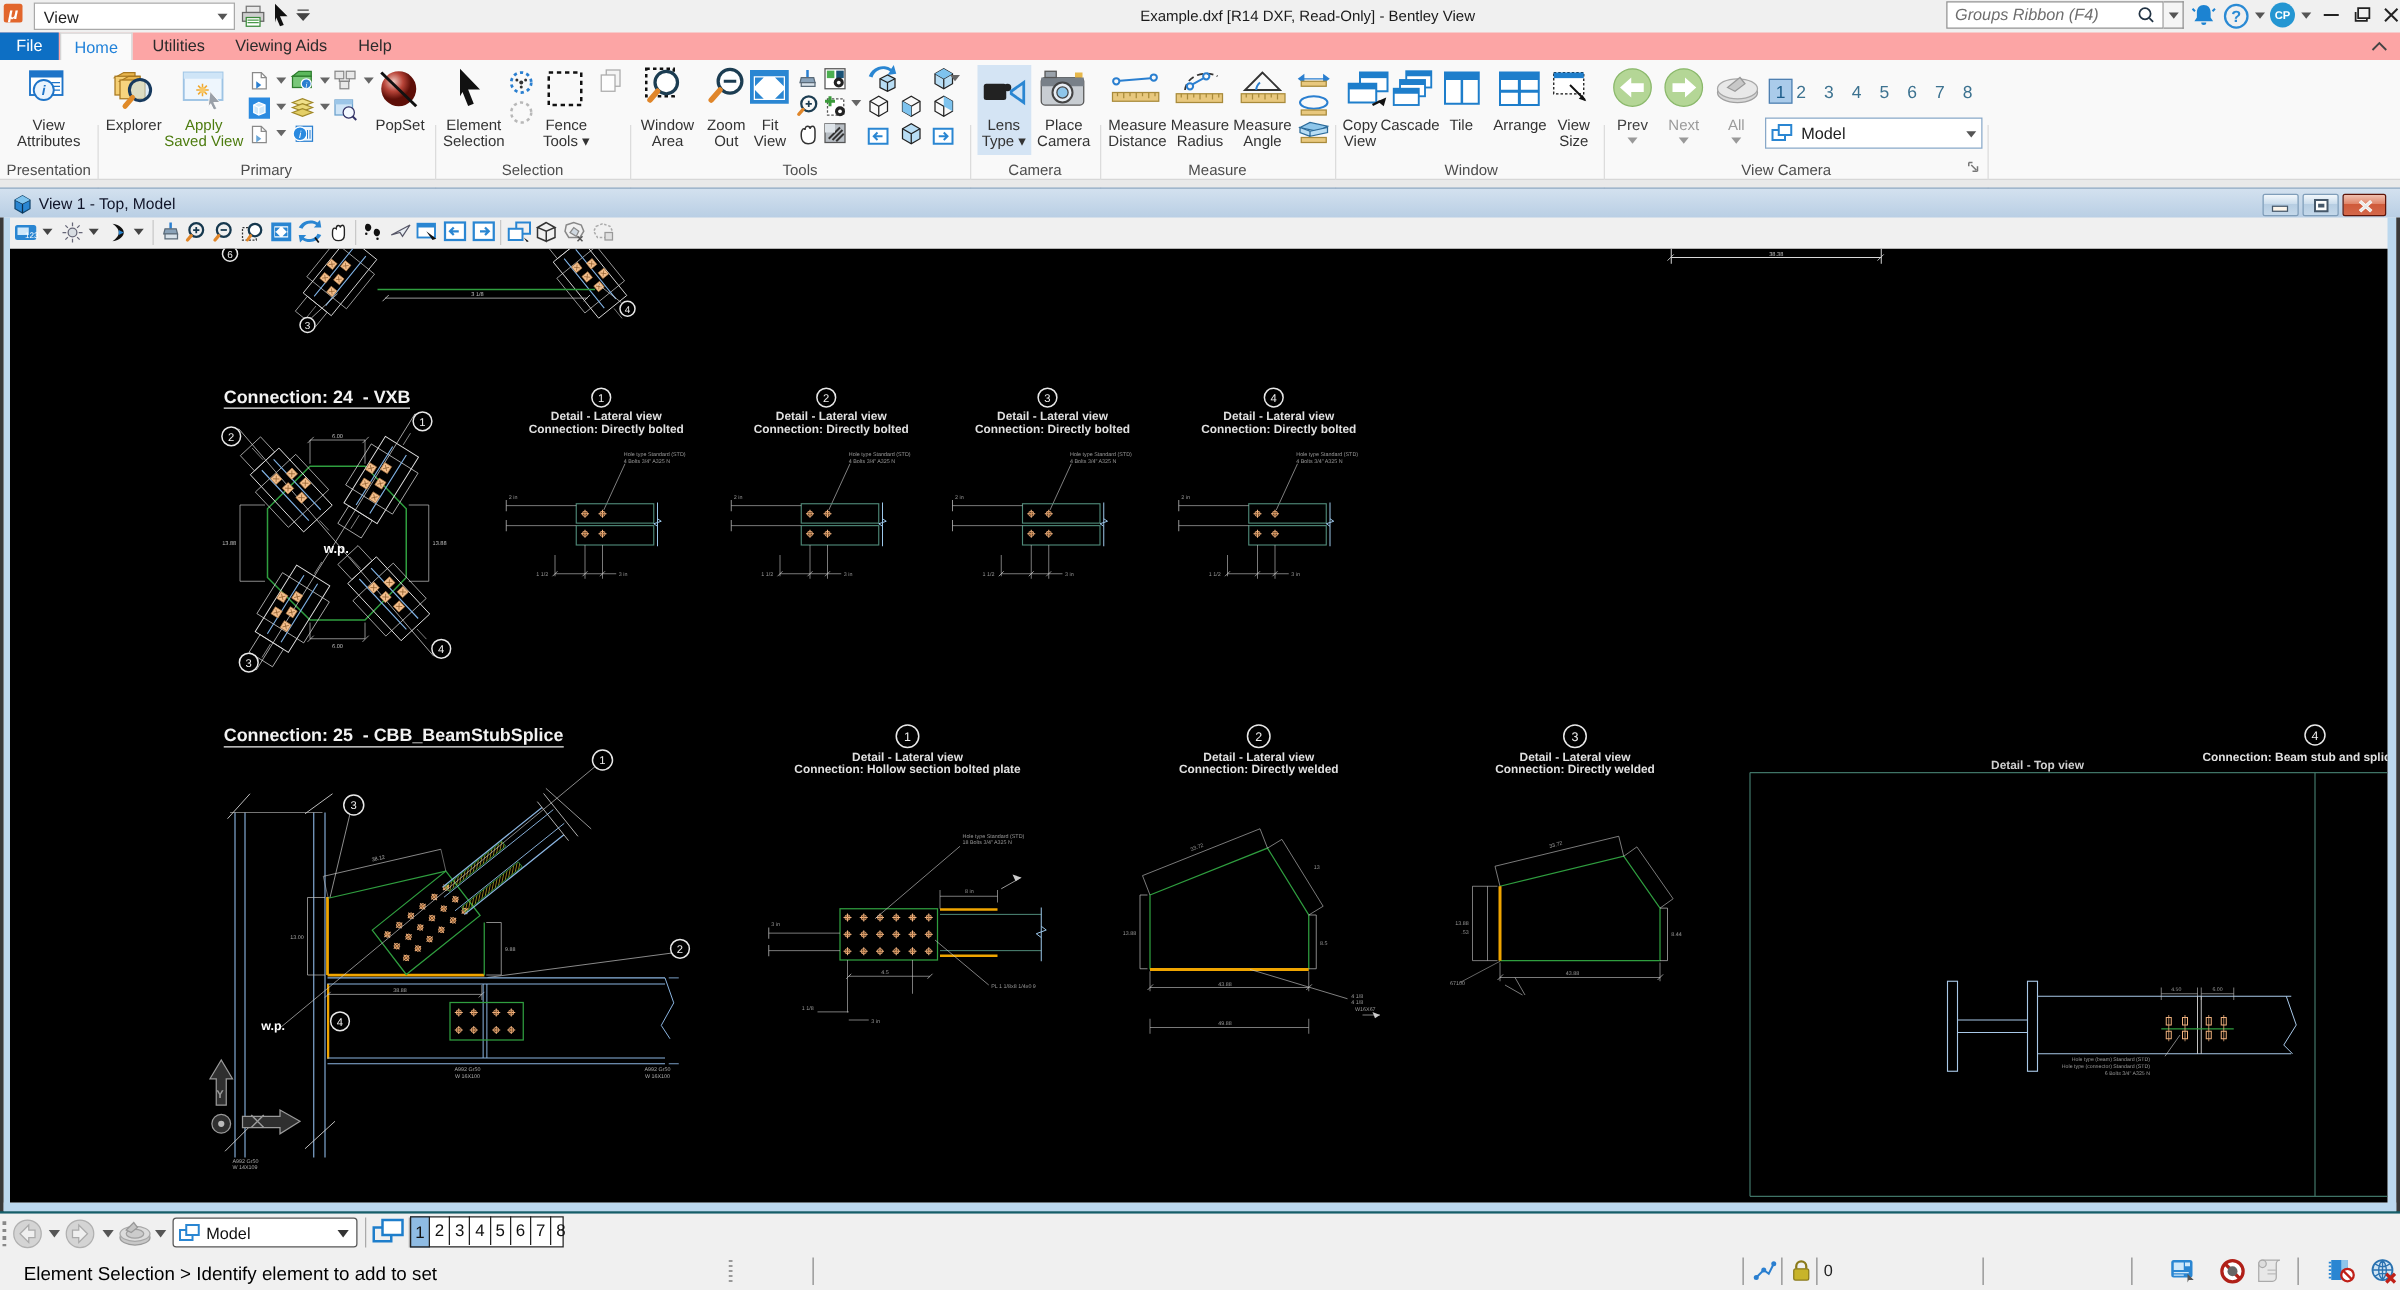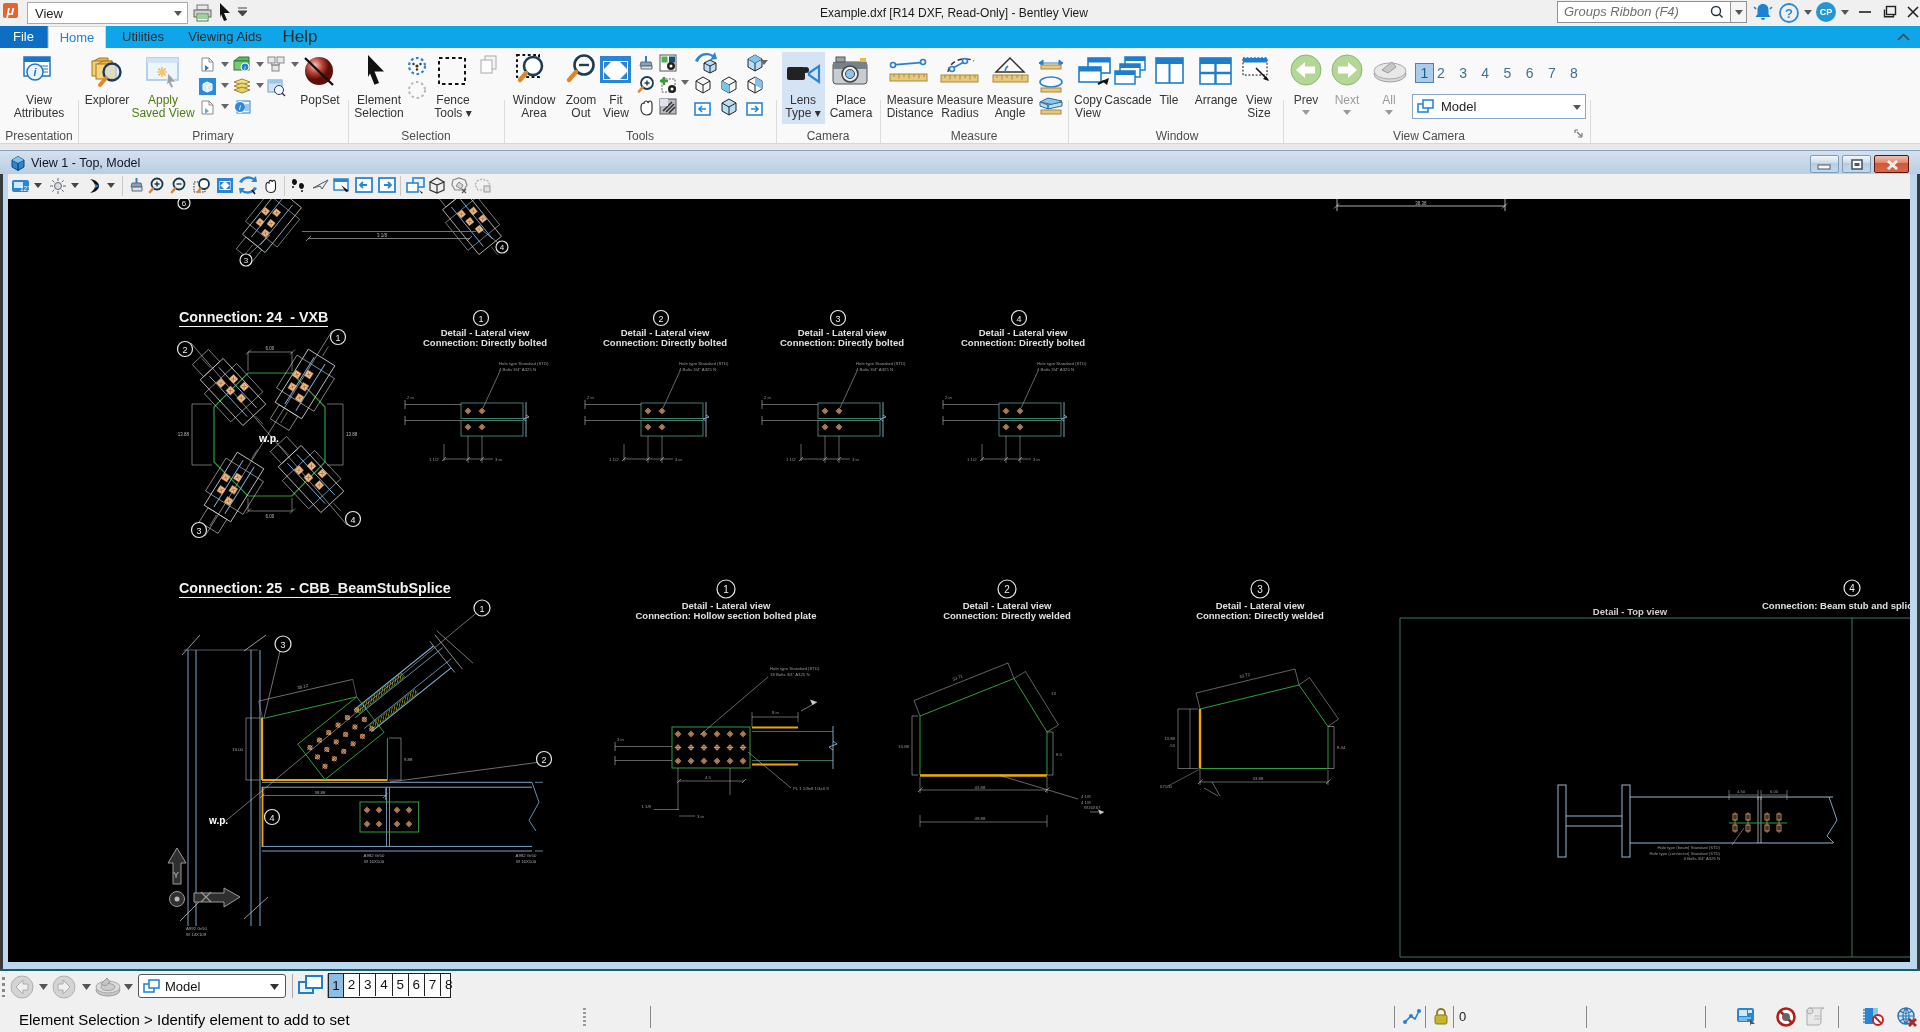--- a/index.html
+++ b/index.html
@@ -22,21 +22,21 @@
   <rect x="1" y="6" width="17" height="7" fill="#cfcfcf" stroke="#666"></rect>
   <rect x="4" y="10" width="11" height="7" fill="#fff" stroke="#3a8a3a"></rect>
   <path d="M5 12h9M5 14h9" stroke="#4a9a4a" stroke-width="1"></path>
  </svg>
  <svg class="ab" style="left:218px;top:3px" width="14" height="19">
       <path d="M2 0l10 10h-6l3 7-3 1-3-7-1 4z" fill="#111"></path>
     </svg>
  <svg class="ab" style="left:238px;top:8px" width="9" height="9">
       <path d="M0 0h9M0 3h9l-4.5 5z" fill="#444" stroke="#444" stroke-width="1"></path>
     </svg>
- <div class="ab" style="left:820px;top:6px;width:360px;text-align:left;font-size:12px;color:#1a1a1a">Example.dxf [R14 DXF, Read-Only] - Bentley View</div>
+ <div class="ab" style="left:820px;top:6px;width:360px;text-align:right;font-size:12px;color:#1a1a1a">Example.dxf [R14 DXF, Read-Only] - Bentley View</div>
  <div class="ab" style="left:1557px;top:1px;width:172px;height:20px;background:#fff;border:1px solid #909090">
    <div class="ab" style="left:6px;top:2px;font-size:13px;font-style:italic;color:#6e6e6e">Groups Ribbon (F4)</div>
    <svg class="ab" style="left:152px;top:3px" width="14" height="14">
         <circle cx="6" cy="6" r="4.5" fill="none" stroke="#234" stroke-width="1.4"></circle>
         <path d="M9.5 9.5l3 3" stroke="#234" stroke-width="1.4"></path>
       </svg>
  </div>
  <div class="ab" style="left:1731px;top:1px;width:15px;height:20px;background:#f5f5f5;border:1px solid #909090;border-left:none">
   <svg class="ab" style="left:4px;top:8px" width="8" height="5">
         <path d="M0 0h8l-4 5z" fill="#555"></path>
@@ -63,26 +63,26 @@
     </svg>
  <svg class="ab" style="left:1882px;top:4px" width="16" height="16">
       <rect x="4.5" y="2.5" width="9" height="8" fill="none" stroke="#222" stroke-width="1.4"></rect>
       <path d="M2.5 5.5v7.2h9v-2.2" fill="none" stroke="#222" stroke-width="1.4"></path>
     </svg>
  <svg class="ab" style="left:1905px;top:4px" width="16" height="16">
       <path d="M3 3l10 10M13 3L3 13" stroke="#222" stroke-width="1.6"></path>
     </svg>
 </div>
 
-<div class="ab" style="left:0;top:26px;width:1920px;height:22px;background:#0ea5e9">
+<div class="ab" style="left:0;top:26px;width:1920px;height:22px;background:#fca5a5">
  <div class="ab" style="left:0;top:0;width:47px;height:22px;background:#0d6fc4;color:#fff;font-size:13px;line-height:22px;text-align:center">File</div>
  <div class="ab" style="left:48px;top:0;width:58px;height:22px;background:#fafafa;border:1px solid #d5d5d5;border-bottom:none;box-sizing:border-box;color:#2182d9;font-size:13px;line-height:21px;text-align:center">Home</div>
  <div class="ab" style="left:110px;top:0;width:66px;height:22px;color:#2b2b2b;font-size:13px;line-height:22px;text-align:center">Utilities</div>
  <div class="ab" style="left:180px;top:0;width:90px;height:22px;color:#2b2b2b;font-size:13px;line-height:22px;text-align:center">Viewing Aids</div>
- <div class="ab" style="left:276px;top:0;width:48px;height:22px;color:#2b2b2b;font-size:17px;line-height:22px;text-align:center">Help</div>
+ <div class="ab" style="left:276px;top:0;width:48px;height:22px;color:#2b2b2b;font-size:13px;line-height:22px;text-align:center">Help</div>
  <svg class="ab" style="left:1897px;top:7px" width="13" height="8">
       <path d="M1 7l5.5-5.5L12 7" fill="none" stroke="#444" stroke-width="1.5"></path>
     </svg>
 </div>
 
 <div class="ab" style="left:0;top:48px;width:1920px;height:96px;background:#f9f9f9;border-bottom:1px solid #d7d7d7;box-sizing:border-box">
  <div class="sep" style="left:78px"></div>
     <div class="sep" style="left:348px"></div>
  <div class="sep" style="left:504px"></div>
     <div class="sep" style="left:776px"></div>

